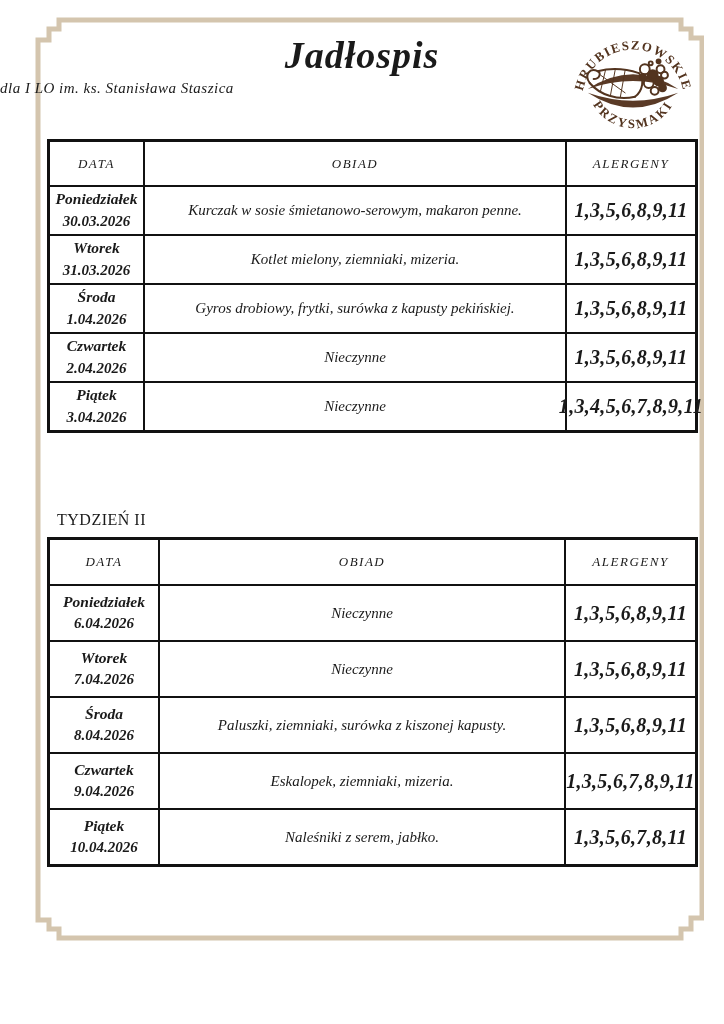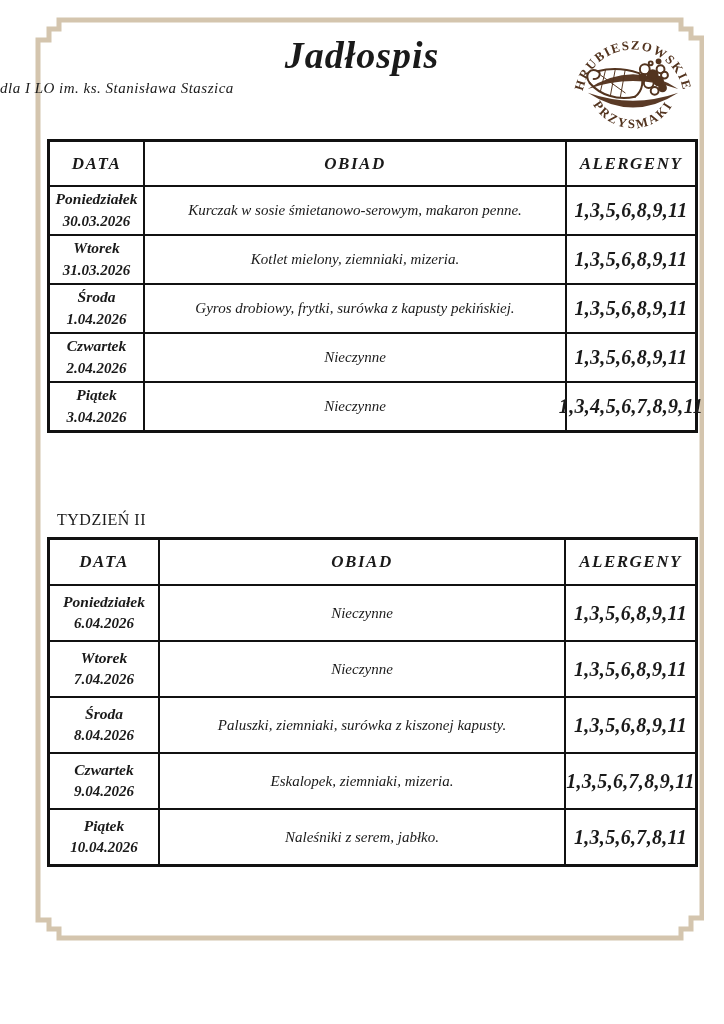--- a/index.html
+++ b/index.html
@@ -27,21 +27,21 @@
     position:absolute;left:47px;width:651px;display:grid;
     background:#111;border:3px solid #111;grid-gap:2px;box-sizing:border-box;
   }
   .menu-table.t1{top:139px;grid-template-columns:93px 1fr 128px;grid-template-rows:43px repeat(5,47px);}
   .menu-table.t2{top:537px;grid-template-columns:108px 1fr 129px;grid-template-rows:44px repeat(5,54px);}
   .row{display:contents;}
   .cell{
     background:#fff;display:flex;align-items:center;justify-content:center;
     text-align:center;font-style:italic;min-width:0;
   }
-  .head{font-size:17px;font-weight:700;letter-spacing:1.5px;}
+  .head{font-size:13px;font-weight:400;letter-spacing:1.5px;}
   .day-cell{flex-direction:column;line-height:1.45;align-items:center;}
   .day-name{font-size:15.5px;font-weight:600;}
   .day-date{font-size:15px;font-weight:700;}
   .meal-cell{font-size:15px;font-weight:500;padding:8px 14px;}
   .allergen-cell{font-size:20px;font-weight:600;letter-spacing:0.3px;}
 </style>
 </head>
 <body>
 
 <div class="page">

